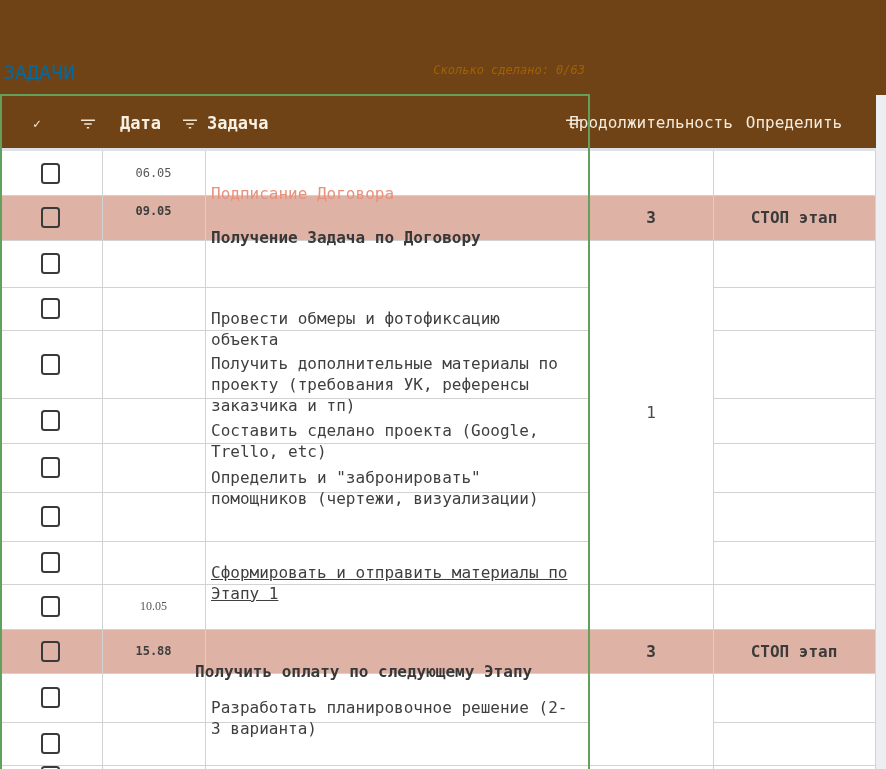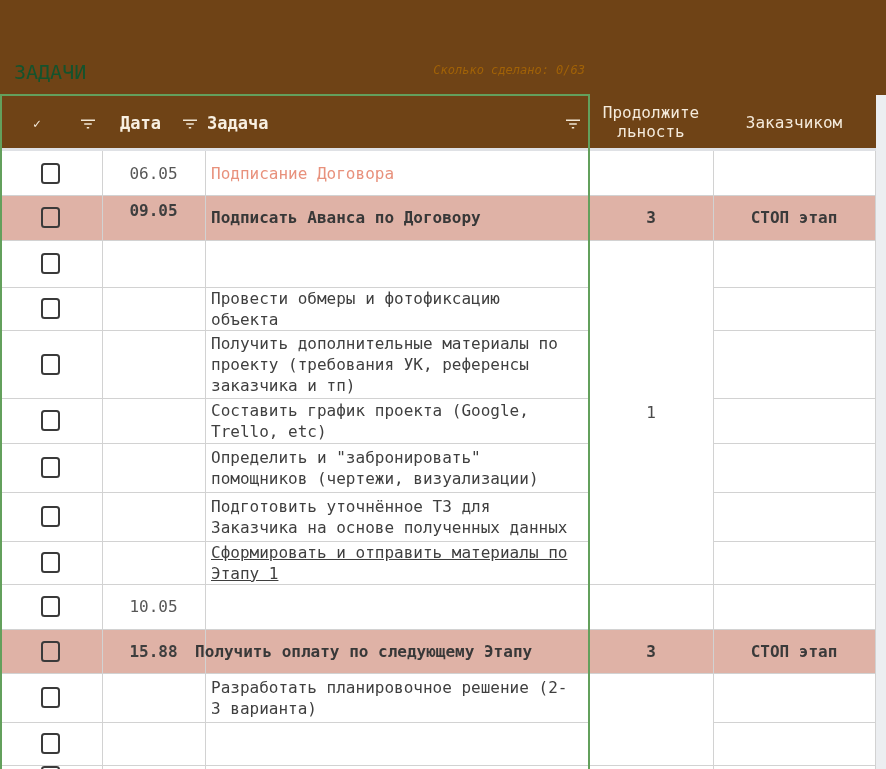--- a/index.html
+++ b/index.html
@@ -4,38 +4,38 @@
 <style>
   html,body{margin:0;padding:0;}
   body{
     width:886px;height:769px;position:relative;overflow:hidden;
     background:#ffffff;
     font-family:"DejaVu Sans Mono","Liberation Mono",monospace;
   }
   .abs{position:absolute;}
   
   .banner{left:0;top:0;width:886px;height:148px;background:#6F4316;}
-  .page-title{left:3px;top:60px;font-size:20px;color:#14532d;letter-spacing:0px;margin-left:11px;}
+  .page-title{left:3px;top:60px;font-size:20px;color:#0369a1;letter-spacing:0px;}
   .progress{top:63px;right:301px;font-size:12px;font-style:italic;color:#a16207;}
   .hdr-label{color:#F5EBDC;font-size:16px;}
   .hdr-bold{font-weight:bold;font-size:17px;color:#F8F0E2;}
   .hdr-center{display:flex;align-items:center;justify-content:center;text-align:center;}
   .filter-btn{width:18px;height:16px;display:flex;align-items:center;justify-content:center;cursor:pointer;}
   .separator{left:0;top:148px;width:876px;height:3px;background:#DFE1E5;}
   
   .gridline-h{height:1px;background:#D2D2D2;}
   .gridline-v{width:1px;background:#D2D2D2;}
   .pink-row{background:#DFB2A6;}
   .checkbox{
     width:19px;height:21px;border:2.5px solid #3A3A3A;border-radius:3.5px;
     background:transparent;box-sizing:border-box;cursor:pointer;
   }
-  .cell-date{font-size:16px;color:#575757;display:flex;align-items:center;justify-content:center;}
+  .cell-date{font-size:12px;color:#575757;display:flex;align-items:center;justify-content:center;}
   .cell-date.bold{font-weight:bold;color:#3E3E3E;}
-  .cell-task{font-size:16px;line-height:21px;color:#3F3F3F;display:flex;align-items:center;}
+  .cell-task{font-size:16px;line-height:21px;color:#3F3F3F;display:flex;align-items:center;margin-top:20px;}
   .cell-task.milestone{color:#E8917C;}
   .cell-task.bold{font-weight:bold;color:#383838;}
   .cell-center{font-size:16px;color:#4A4A4A;display:flex;align-items:center;justify-content:center;}
   .cell-center.bold{font-weight:bold;color:#3A3A3A;}
   
   .green-frame{
     left:0;top:94px;width:590px;height:675px;box-sizing:border-box;
     border:2px solid #63A05C;border-bottom:none;pointer-events:none;
   }
   .scroll-strip{left:876px;top:95px;width:10px;height:674px;background:#ECEEF1;}
@@ -58,25 +58,25 @@
   <svg width="16" height="12" viewBox="0 0 16 12">
     <path d="M1 2.2 H15 M4.2 6 H11.8 M6.8 9.8 H9.2" stroke="#F2E7D5" stroke-width="1.6" fill="none"></path>
   </svg>
 </div>
 <div class="abs hdr-bold" style="left:207px;top:113px;">Задача</div>
 <div class="abs filter-btn" style="left:564px;top:116px;">
   <svg width="16" height="12" viewBox="0 0 16 12">
     <path d="M1 2.2 H15 M4.2 6 H11.8 M6.8 9.8 H9.2" stroke="#F2E7D5" stroke-width="1.6" fill="none"></path>
   </svg>
 </div>
-<div class="abs hdr-center" style="left:589px;top:96px;width:124px;height:52px;flex-direction:column;">
+<div class="abs hdr-center" style="left:589px;top:96px;width:124px;height:52px;flex-direction:row;">
   <span class="hdr-label">Продолжите</span>
   <span class="hdr-label">льность</span>
 </div>
-<div class="abs hdr-center hdr-label" style="left:713px;top:96px;width:162px;height:52px;">Заказчиком</div>
+<div class="abs hdr-center hdr-label" style="left:713px;top:96px;width:162px;height:52px;">Определить</div>
 
 <div class="abs separator"></div>
 
 <div id="table-body" class="abs" style="left:0;top:0;width:886px;height:769px;">
     <div class="abs pink-row" style="left:0;top:195px;width:876px;height:45px;"></div>
     <div class="abs pink-row" style="left:0;top:629px;width:876px;height:44px;"></div>
     <div class="abs gridline-h" style="left:0;top:195px;width:589px;"></div>
     <div class="abs gridline-h" style="left:0;top:240px;width:589px;"></div>
     <div class="abs gridline-h" style="left:0;top:287px;width:589px;"></div>
     <div class="abs gridline-h" style="left:0;top:330px;width:589px;"></div>
@@ -110,38 +110,37 @@
     <div class="abs gridline-h" style="left:713px;top:765px;width:163px;"></div>
     <div class="abs gridline-v" style="left:102px;top:151px;height:618px;"></div>
     <div class="abs gridline-v" style="left:205px;top:151px;height:618px;"></div>
     <div class="abs gridline-v" style="left:713px;top:151px;height:618px;"></div>
     <div class="abs gridline-v" style="left:875px;top:151px;height:618px;"></div>
     <div class="abs checkbox" style="left:41px;top:163px;"></div>
     <div class="abs cell-date" style="left:102px;top:151px;width:103px;height:44px;">06.05</div>
     <div class="abs cell-task milestone" style="left:211px;top:151px;width:360px;height:44px;">Подписание Договора</div>
     <div class="abs checkbox" style="left:41px;top:207px;"></div>
     <div class="abs cell-date bold" style="left:102px;top:195px;width:103px;height:31px;">09.05</div>
-    <div class="abs cell-task bold" style="left:211px;top:195px;width:360px;height:45px;">Подписать Аванса по Договору</div>
+    <div class="abs cell-task bold" style="left:211px;top:195px;width:360px;height:45px;">Получение Задача по Договору</div>
     <div class="abs cell-center bold" style="left:589px;top:195px;width:124px;height:45px;">3</div>
     <div class="abs cell-center bold" style="left:713px;top:195px;width:162px;height:45px;">СТОП этап</div>
     <div class="abs checkbox" style="left:41px;top:253px;"></div>
     <div class="abs checkbox" style="left:41px;top:298px;"></div>
     <div class="abs cell-task" style="left:211px;top:287px;width:360px;height:43px;">Провести обмеры и фотофиксацию объекта</div>
     <div class="abs checkbox" style="left:41px;top:354px;"></div>
     <div class="abs cell-task" style="left:211px;top:330px;width:360px;height:68px;">Получить дополнительные материалы по проекту (требования УК, референсы заказчика и тп)</div>
     <div class="abs checkbox" style="left:41px;top:410px;"></div>
-    <div class="abs cell-task" style="left:211px;top:398px;width:360px;height:45px;">Составить график проекта (Google, Trello, etc)</div>
+    <div class="abs cell-task" style="left:211px;top:398px;width:360px;height:45px;">Составить сделано проекта (Google, Trello, etc)</div>
     <div class="abs checkbox" style="left:41px;top:457px;"></div>
     <div class="abs cell-task" style="left:211px;top:443px;width:360px;height:49px;">Определить и "забронировать" помощников (чертежи, визуализации)</div>
     <div class="abs checkbox" style="left:41px;top:506px;"></div>
-    <div class="abs cell-task" style="left:211px;top:492px;width:360px;height:49px;">Подготовить уточнённое ТЗ для Заказчика на основе полученных данных</div>
     <div class="abs checkbox" style="left:41px;top:552px;"></div>
     <div class="abs cell-task" style="left:211px;top:541px;width:360px;height:43px;text-decoration:underline;">Сформировать и отправить материалы по Этапу 1</div>
     <div class="abs checkbox" style="left:41px;top:596px;"></div>
-    <div class="abs cell-date" style="left:102px;top:584px;width:103px;height:45px;">10.05</div>
+    <div class="abs cell-date" style="left:102px;top:584px;width:103px;height:45px;font-family:Liberation Serif, serif;">10.05</div>
     <div class="abs checkbox" style="left:41px;top:641px;"></div>
     <div class="abs cell-date bold" style="left:102px;top:629px;width:103px;height:44px;">15.88</div>
     <div class="abs cell-task bold" style="left:195px;top:629px;width:360px;height:44px;">Получить оплату по следующему Этапу</div>
     <div class="abs cell-center bold" style="left:589px;top:629px;width:124px;height:44px;">3</div>
     <div class="abs cell-center bold" style="left:713px;top:629px;width:162px;height:44px;">СТОП этап</div>
     <div class="abs checkbox" style="left:41px;top:687px;"></div>
     <div class="abs cell-task" style="left:211px;top:673px;width:360px;height:49px;">Разработать планировочное решение (2-3 варианта)</div>
     <div class="abs checkbox" style="left:41px;top:733px;"></div>
   </div>
 

